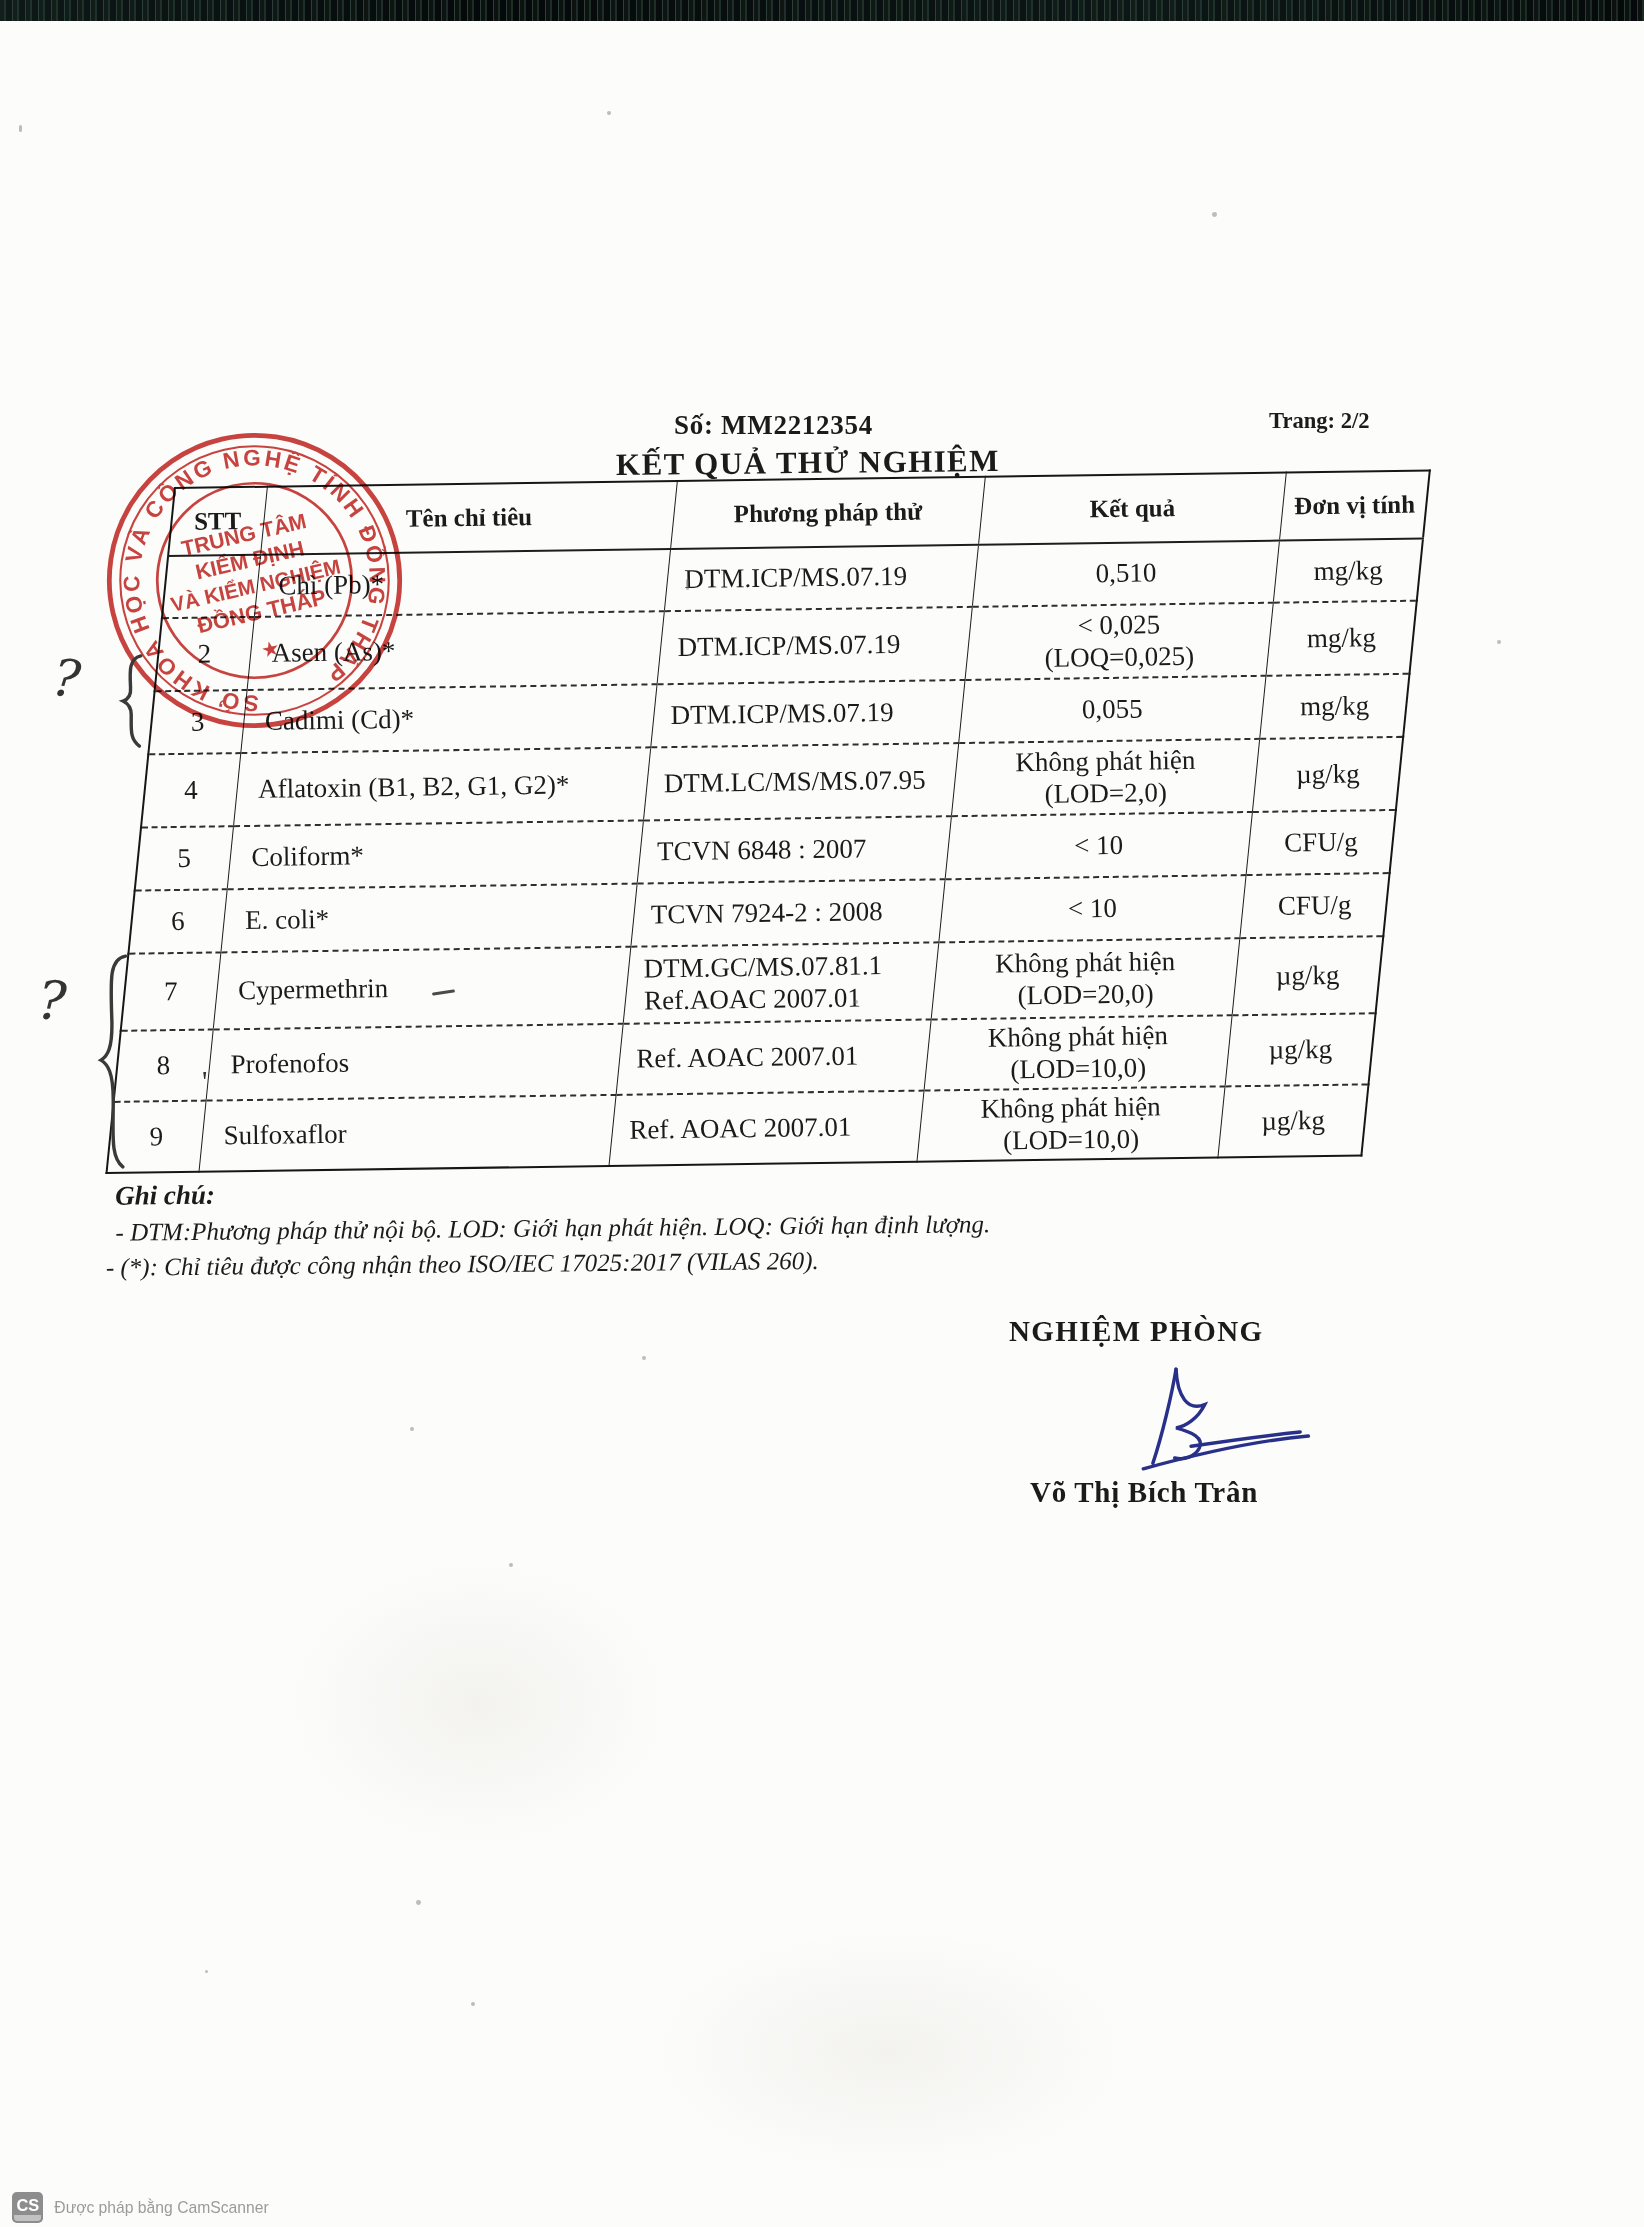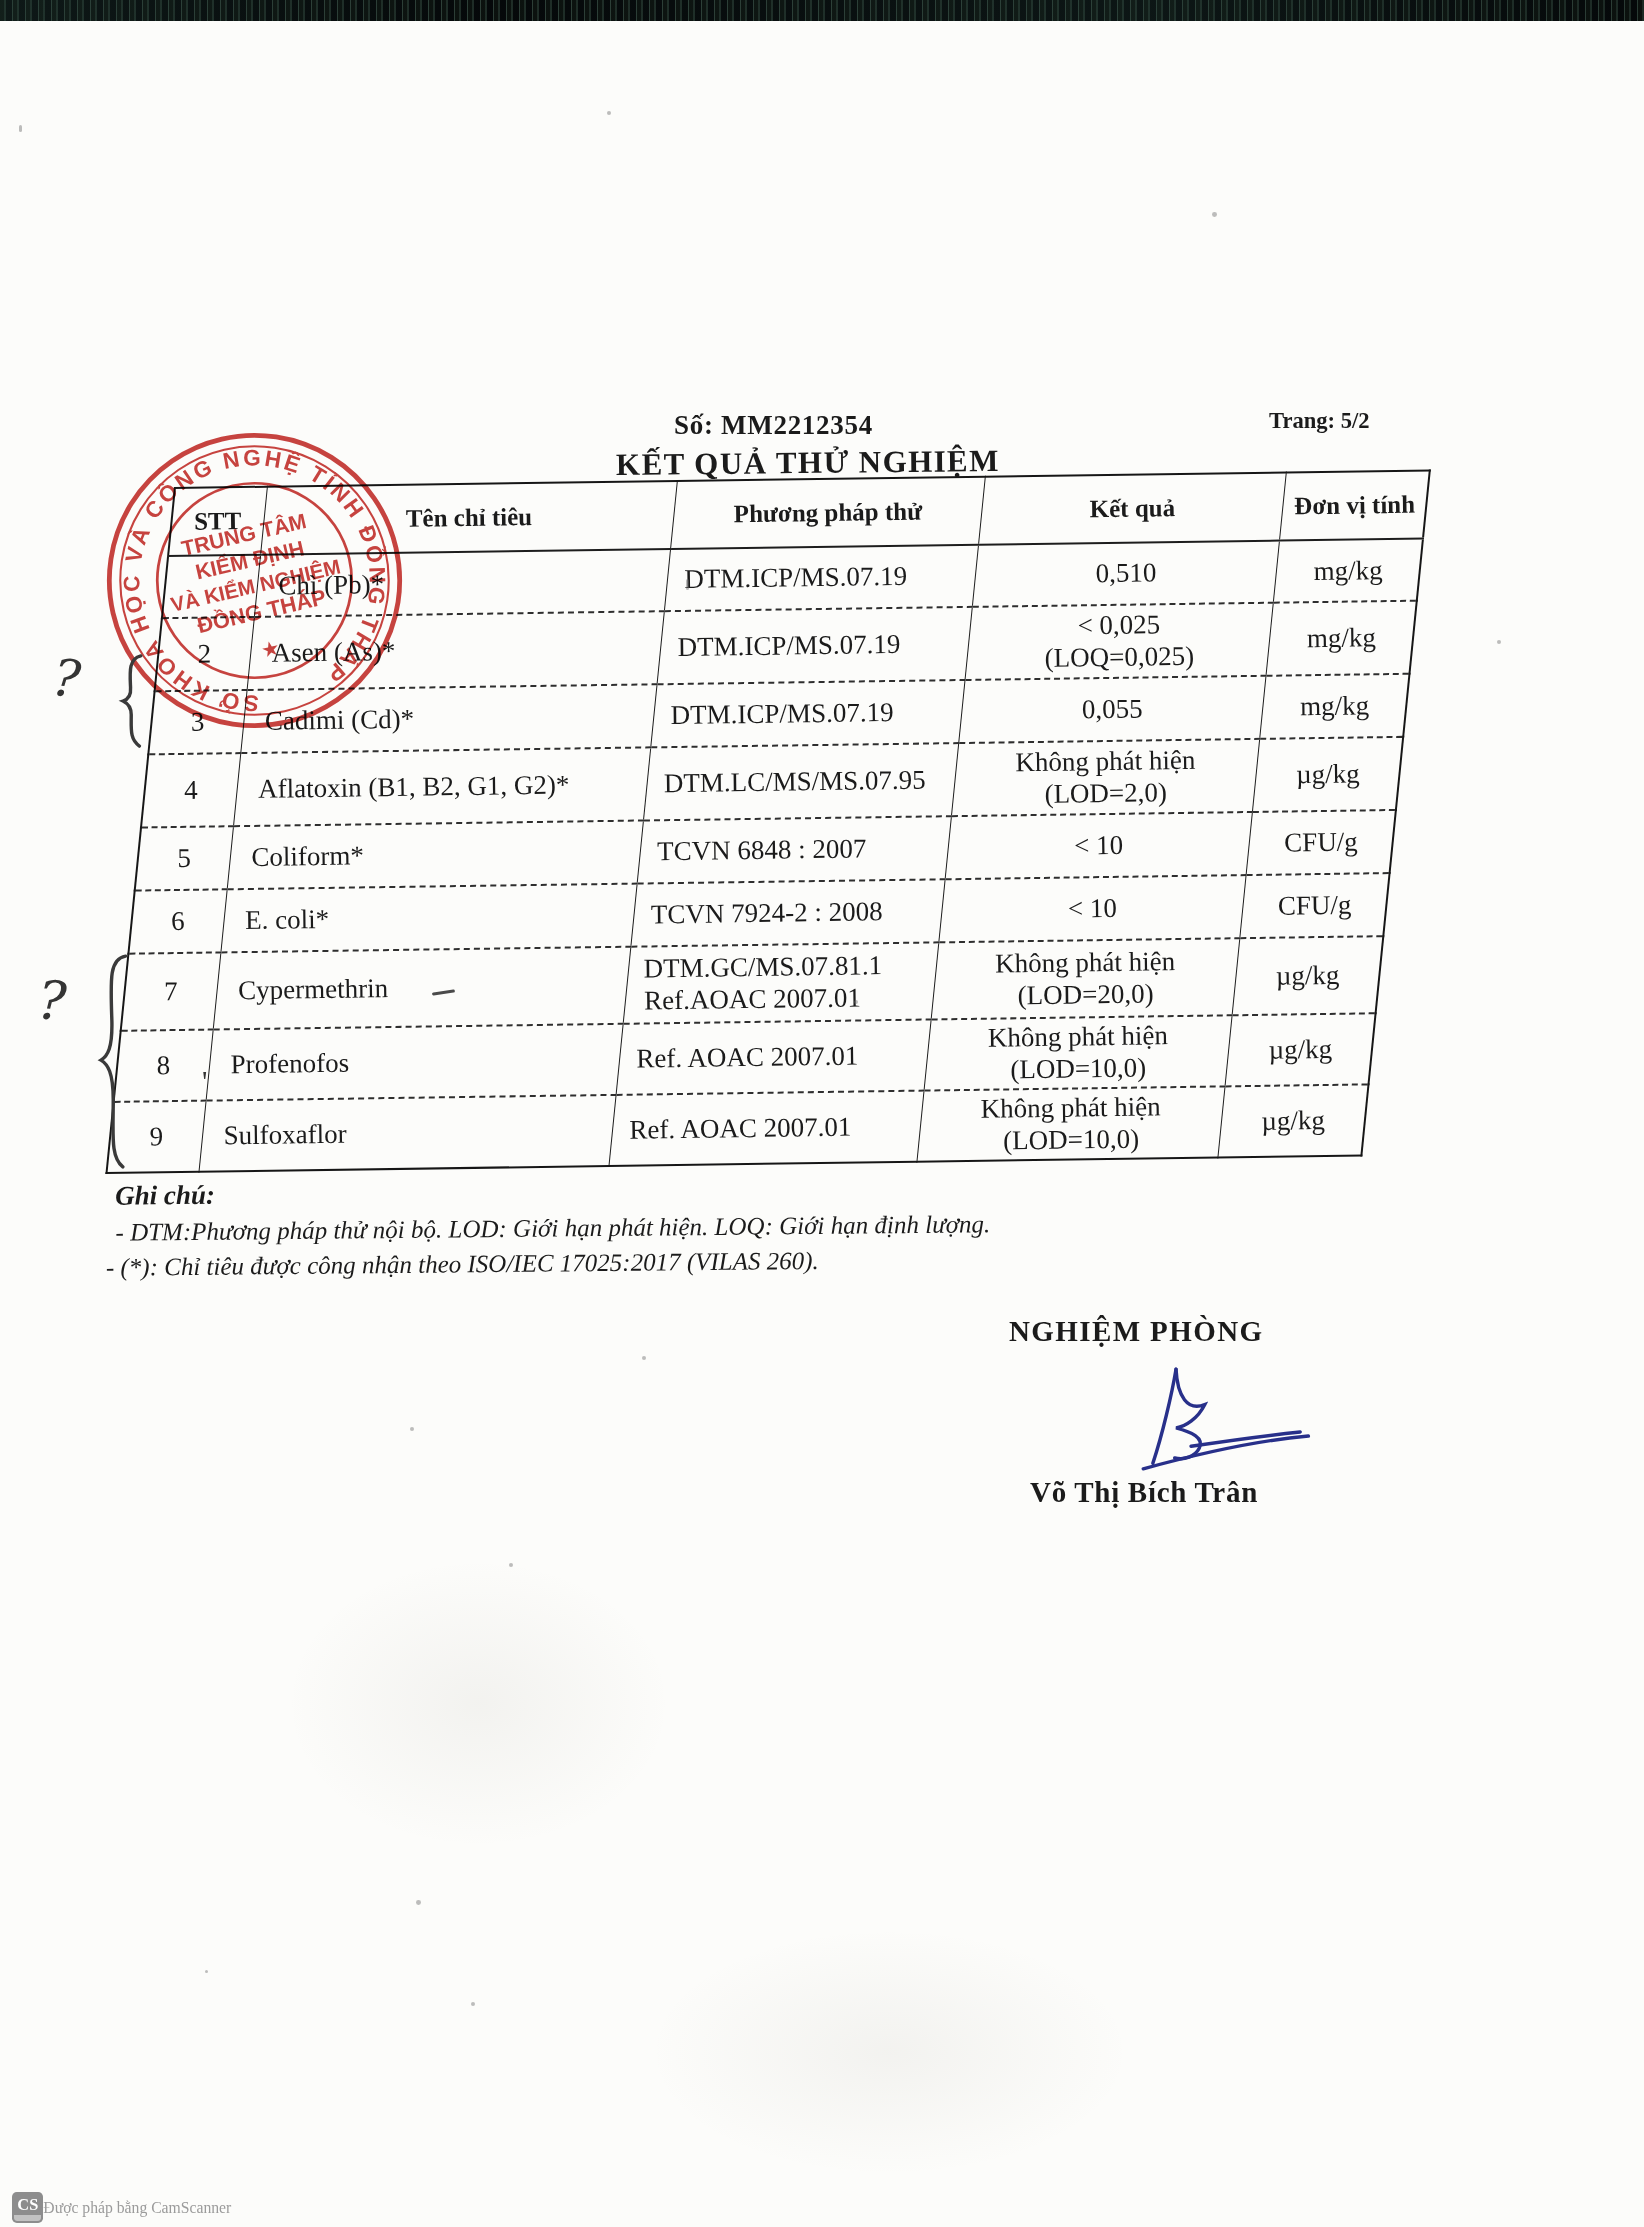--- a/index.html
+++ b/index.html
@@ -60,40 +60,40 @@
   .notes .n1 { padding-left:36px; }
   .notes .n2 { padding-left:26px; }
 
   
   .sig-role { position:absolute; left:1009px; top:1315px; font-size:29px; font-weight:bold; letter-spacing:1.4px; }
   .sig-name { position:absolute; left:1030px; top:1476px; font-size:29px; font-weight:bold; letter-spacing:0.7px; }
   .sig-svg  { position:absolute; left:1095px; top:1361px; width:233px; height:116px; }
   .sig-svg path { fill:none; stroke:#28308a; stroke-width:5; stroke-linecap:round; }
 
   
-  .wm { position:absolute; left:12.3px; top:2192px; display:flex; align-items:center; 
-        font-family:Liberation Serif, serif; }
+  .wm { position:absolute; left:12.3px; top:2192px; display:flex; align-items:center; gap:11px;
+        font-family:Liberation Sans, sans-serif; }
   .wm-icon { width:31px; height:31px; background:#8d8d8d; border-radius:4.8px; position:relative;
              display:flex; align-items:center; justify-content:center; }
   .wm-icon .cs-txt { color:#fff; font-weight:bold; font-size:16.4px; line-height:1; margin-top:-4.1px; }
   .wm-icon .cs-strip { position:absolute; left:2.1px; right:2.1px; bottom:2.1px; height:5.5px; background:#c2c2c2; border-radius:0 0 3.4px 3.4px; }
   .wm-text { color:#9b9b9b; font-size:15.7px; }
 
   .speck { position:absolute; background:#6f6f6f; border-radius:50%; opacity:.45; }
   .blotch { position:absolute; border-radius:50%; background:radial-gradient(closest-side, rgba(120,115,100,.07), rgba(120,115,100,0)); }
 </style>
 </head>
 <body>
 
 <div class="page">
 
   <div class="scan-strip"></div>
 
   <div class="doc-number">Số: MM2212354</div>
-  <div class="page-label">Trang: 5/2</div>
+  <div class="page-label">Trang: 2/2</div>
   <div class="doc-title">KẾT QUẢ THỬ NGHIỆM</div>
 
   <div class="table-wrap">
     <table class="results">
       <colgroup>
           <col class="w-stt">
           <col class="w-name">
           <col class="w-method">
           <col class="w-result">
           <col class="w-unit">

